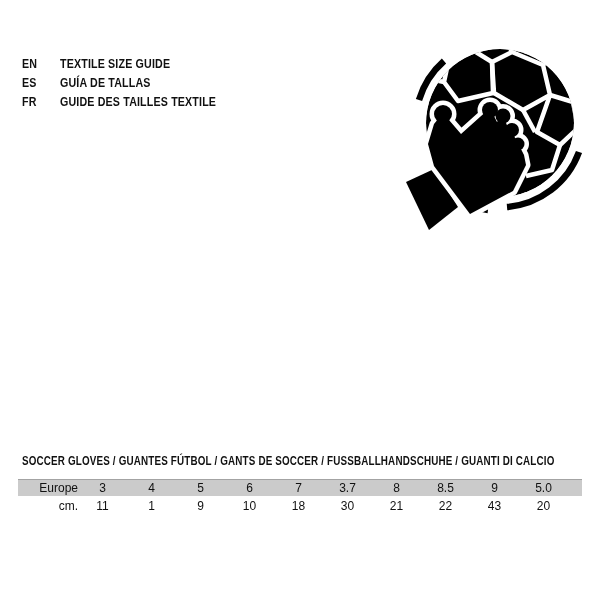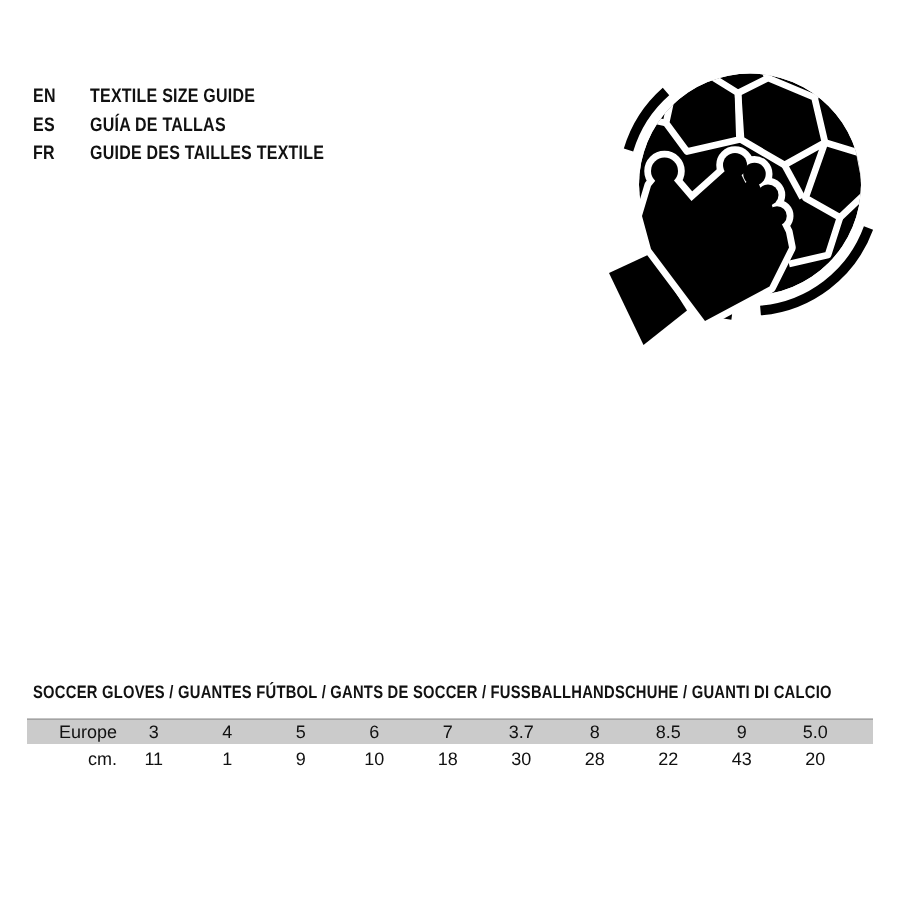--- a/index.html
+++ b/index.html
@@ -115,21 +115,21 @@
       <span class="cell"></span>
     </div>
     <div class="size-row unit-row">
       <span class="cell row-label">cm.</span>
       <span class="cell">11</span>
       <span class="cell">1</span>
       <span class="cell">9</span>
       <span class="cell">10</span>
       <span class="cell">18</span>
       <span class="cell">30</span>
-      <span class="cell">28</span>
+      <span class="cell">21</span>
       <span class="cell">22</span>
       <span class="cell">43</span>
       <span class="cell">20</span>
       <span class="cell"></span>
     </div>
   </div>
 
 </div>
 
 </body></html>

